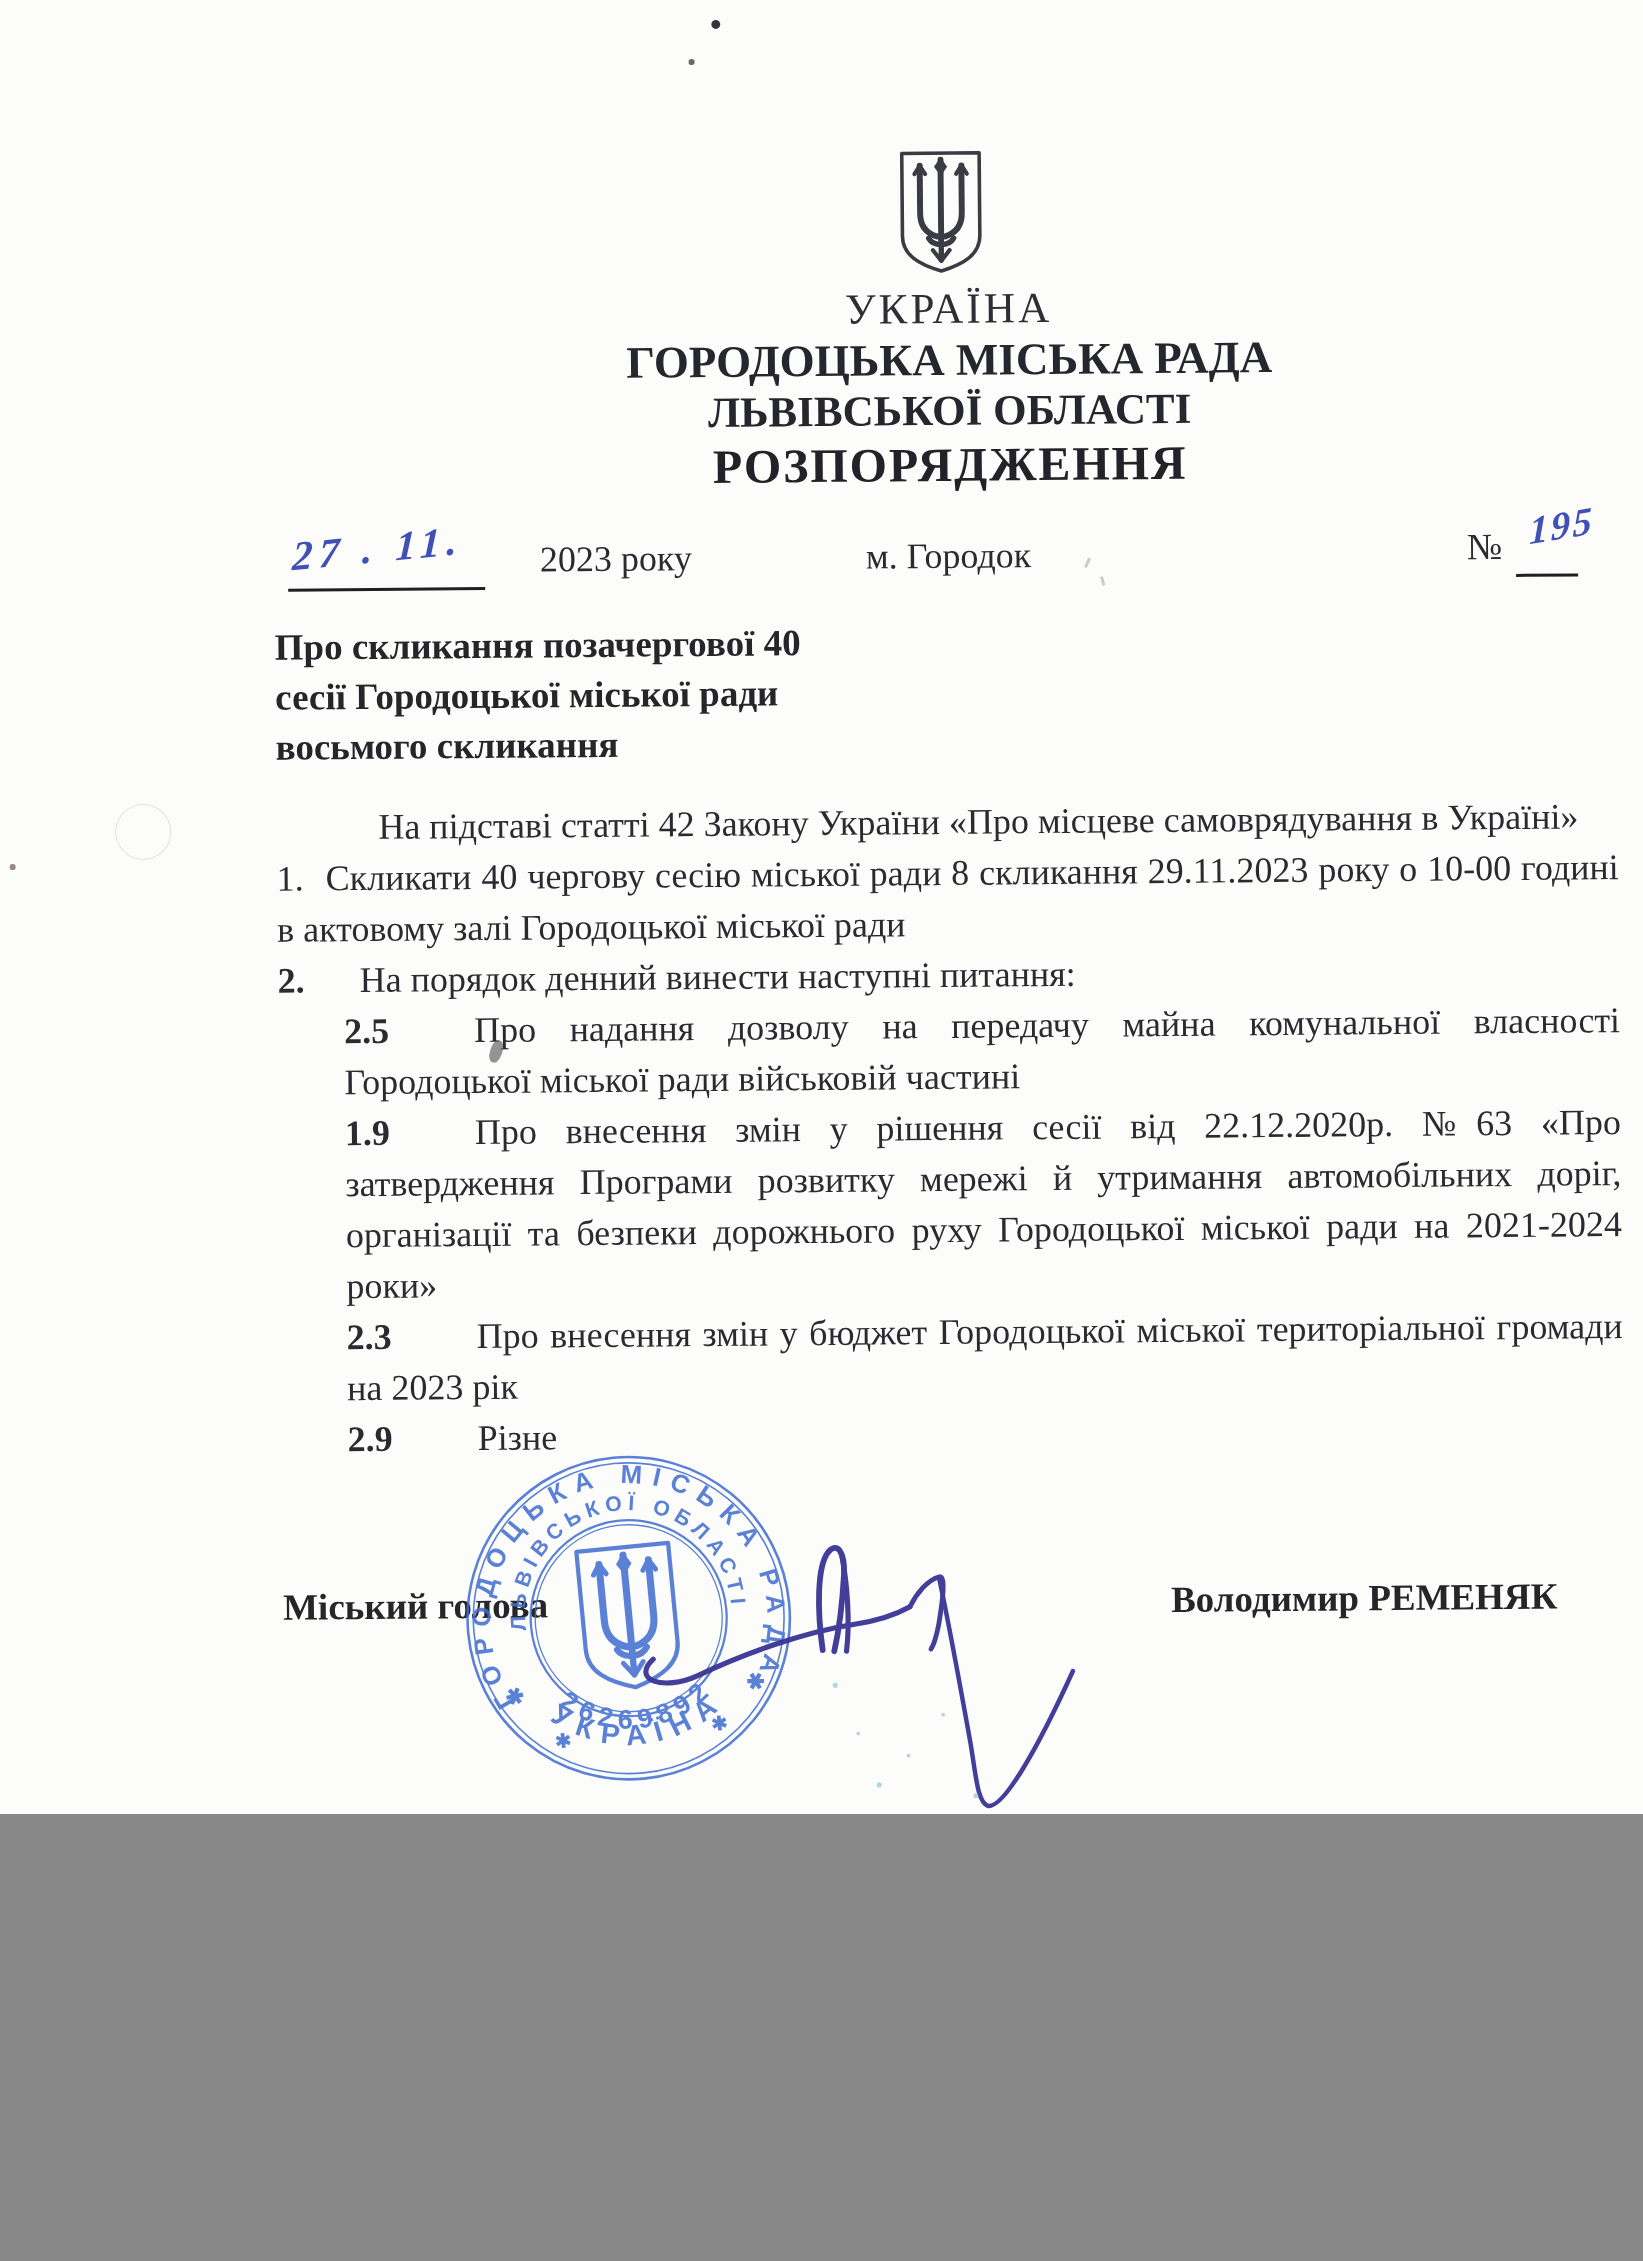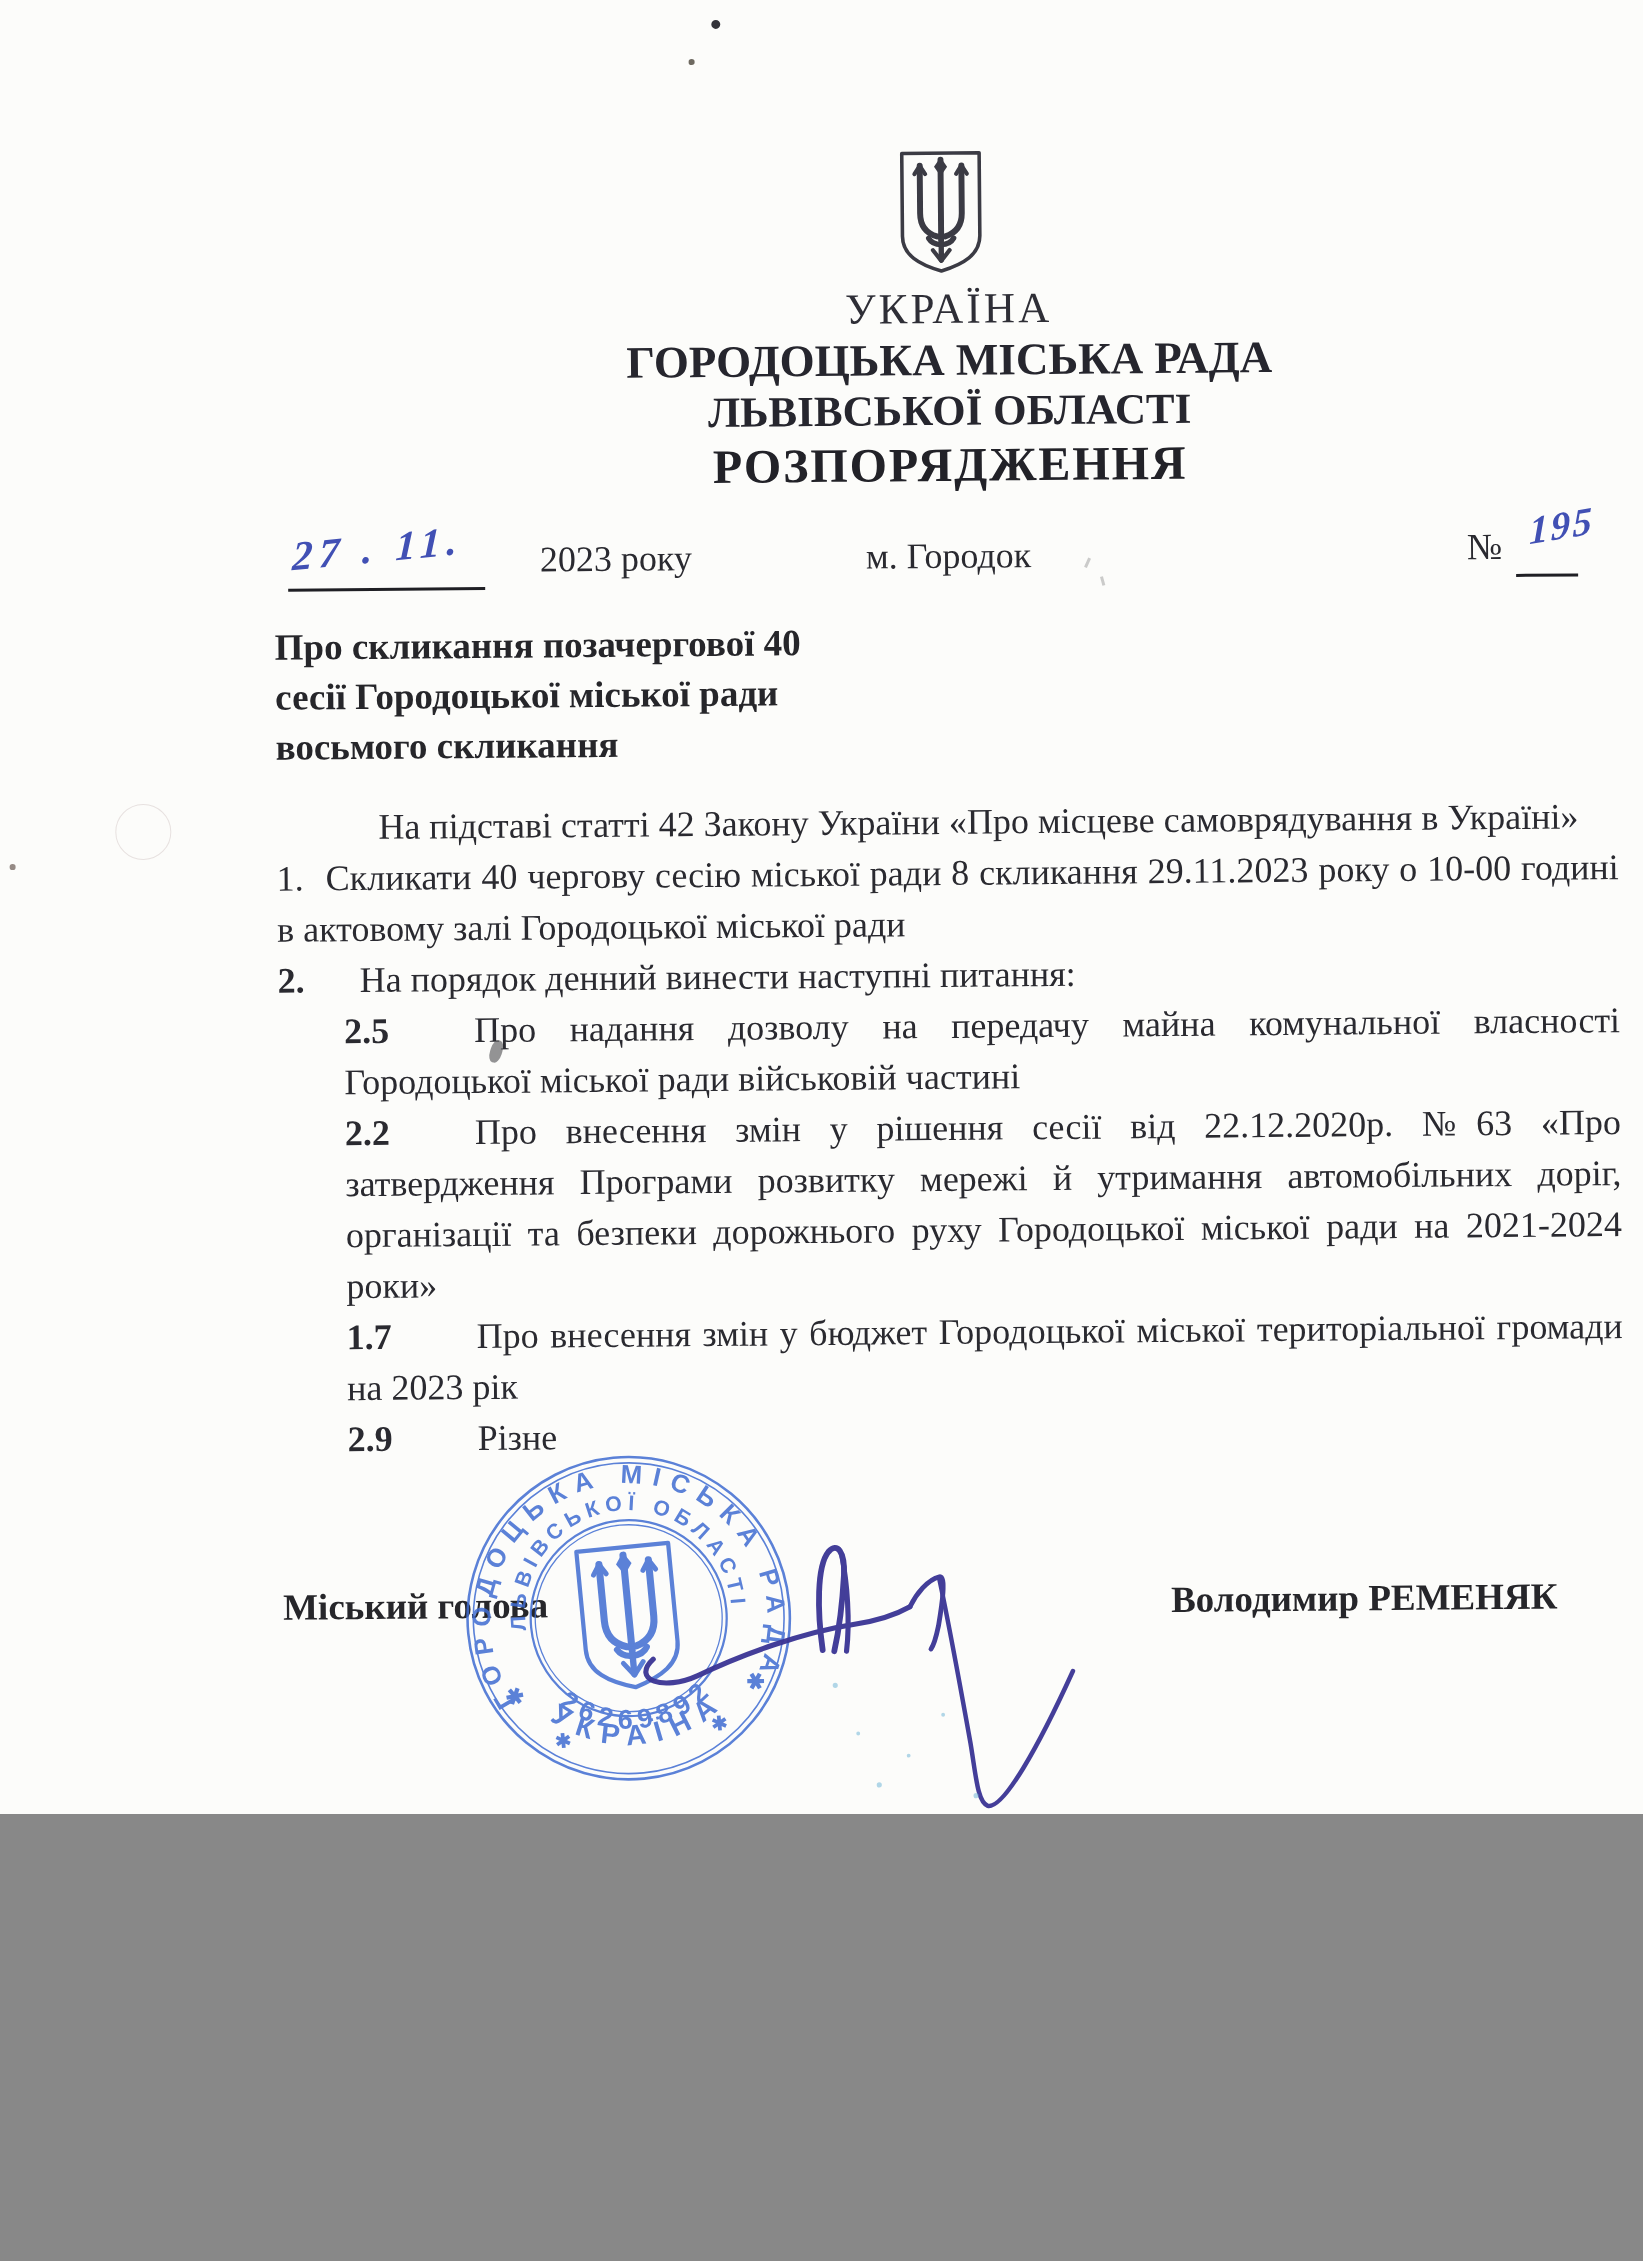--- a/index.html
+++ b/index.html
@@ -90,22 +90,22 @@
       <div>Про скликання позачергової 40</div>
       <div>сесії Городоцької міської ради</div>
       <div>восьмого скликання</div>
     </div>
 
     <div class="body-block">
       <p class="p-indent">На підставі статті 42 Закону України «Про місцеве самоврядування в Україні»</p>
       <p><span class="num-plain">1.</span><span class="gap g1"></span><span>Скликати 40 чергову сесію міської ради 8 скликання 29.11.2023 року о 10-00 годині в актовому залі Городоцької міської ради</span></p>
       <p><span class="num-b">2.</span><span class="gap g2"></span><span>На порядок денний винести наступні питання:</span></p>
       <p class="p-sub"><span class="num-b">2.5</span><span class="gap g3"></span><span>Про надання дозволу на передачу майна комунальної власності Городоцької міської ради  військовій частині</span></p>
-      <p class="p-sub"><span class="num-b">2.2</span><span class="gap g3"></span><span>Про внесення змін у рішення сесії від 22.12.2020р. №63 «Про затвердження Програми розвитку мережі й утримання автомобільних доріг, організації та безпеки дорожнього руху Городоцької міської ради на 2021-2024 роки»</span></p>
-      <p class="p-sub"><span class="num-b">1.7</span><span class="gap g3"></span><span>Про внесення змін у бюджет Городоцької міської територіальної громади на 2023 рік</span></p>
+      <p class="p-sub"><span class="num-b">1.9</span><span class="gap g3"></span><span>Про внесення змін у рішення сесії від 22.12.2020р. №63 «Про затвердження Програми розвитку мережі й утримання автомобільних доріг, організації та безпеки дорожнього руху Городоцької міської ради на 2021-2024 роки»</span></p>
+      <p class="p-sub"><span class="num-b">2.3</span><span class="gap g3"></span><span>Про внесення змін у бюджет Городоцької міської територіальної громади на 2023 рік</span></p>
       <p class="p-sub"><span class="num-b">2.9</span><span class="gap g3"></span><span>Різне</span></p>
     </div>
 
     <div class="sig-title">Міський голова</div>
     <div class="sig-name">Володимир РЕМЕНЯК</div>
 
     <div class="stamp">
       <svg width="361" height="361" viewBox="0 0 560 560">
         <defs>
           <path id="arcTopOuter" d="M 92,390 A 215,215 0 1 1 468,390"></path>

